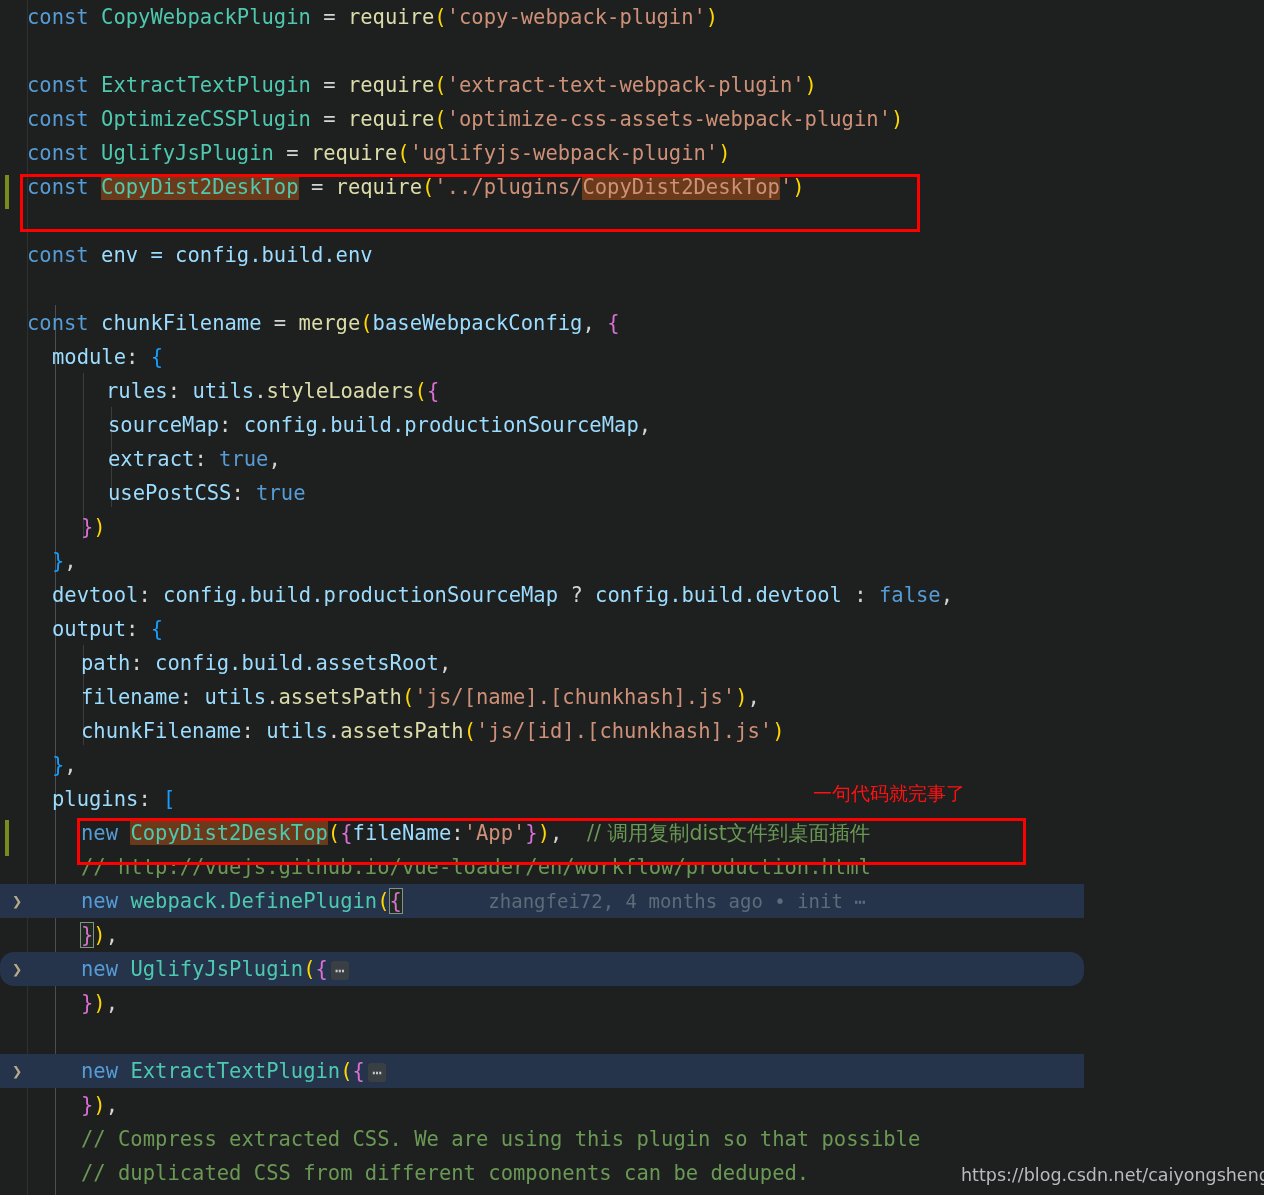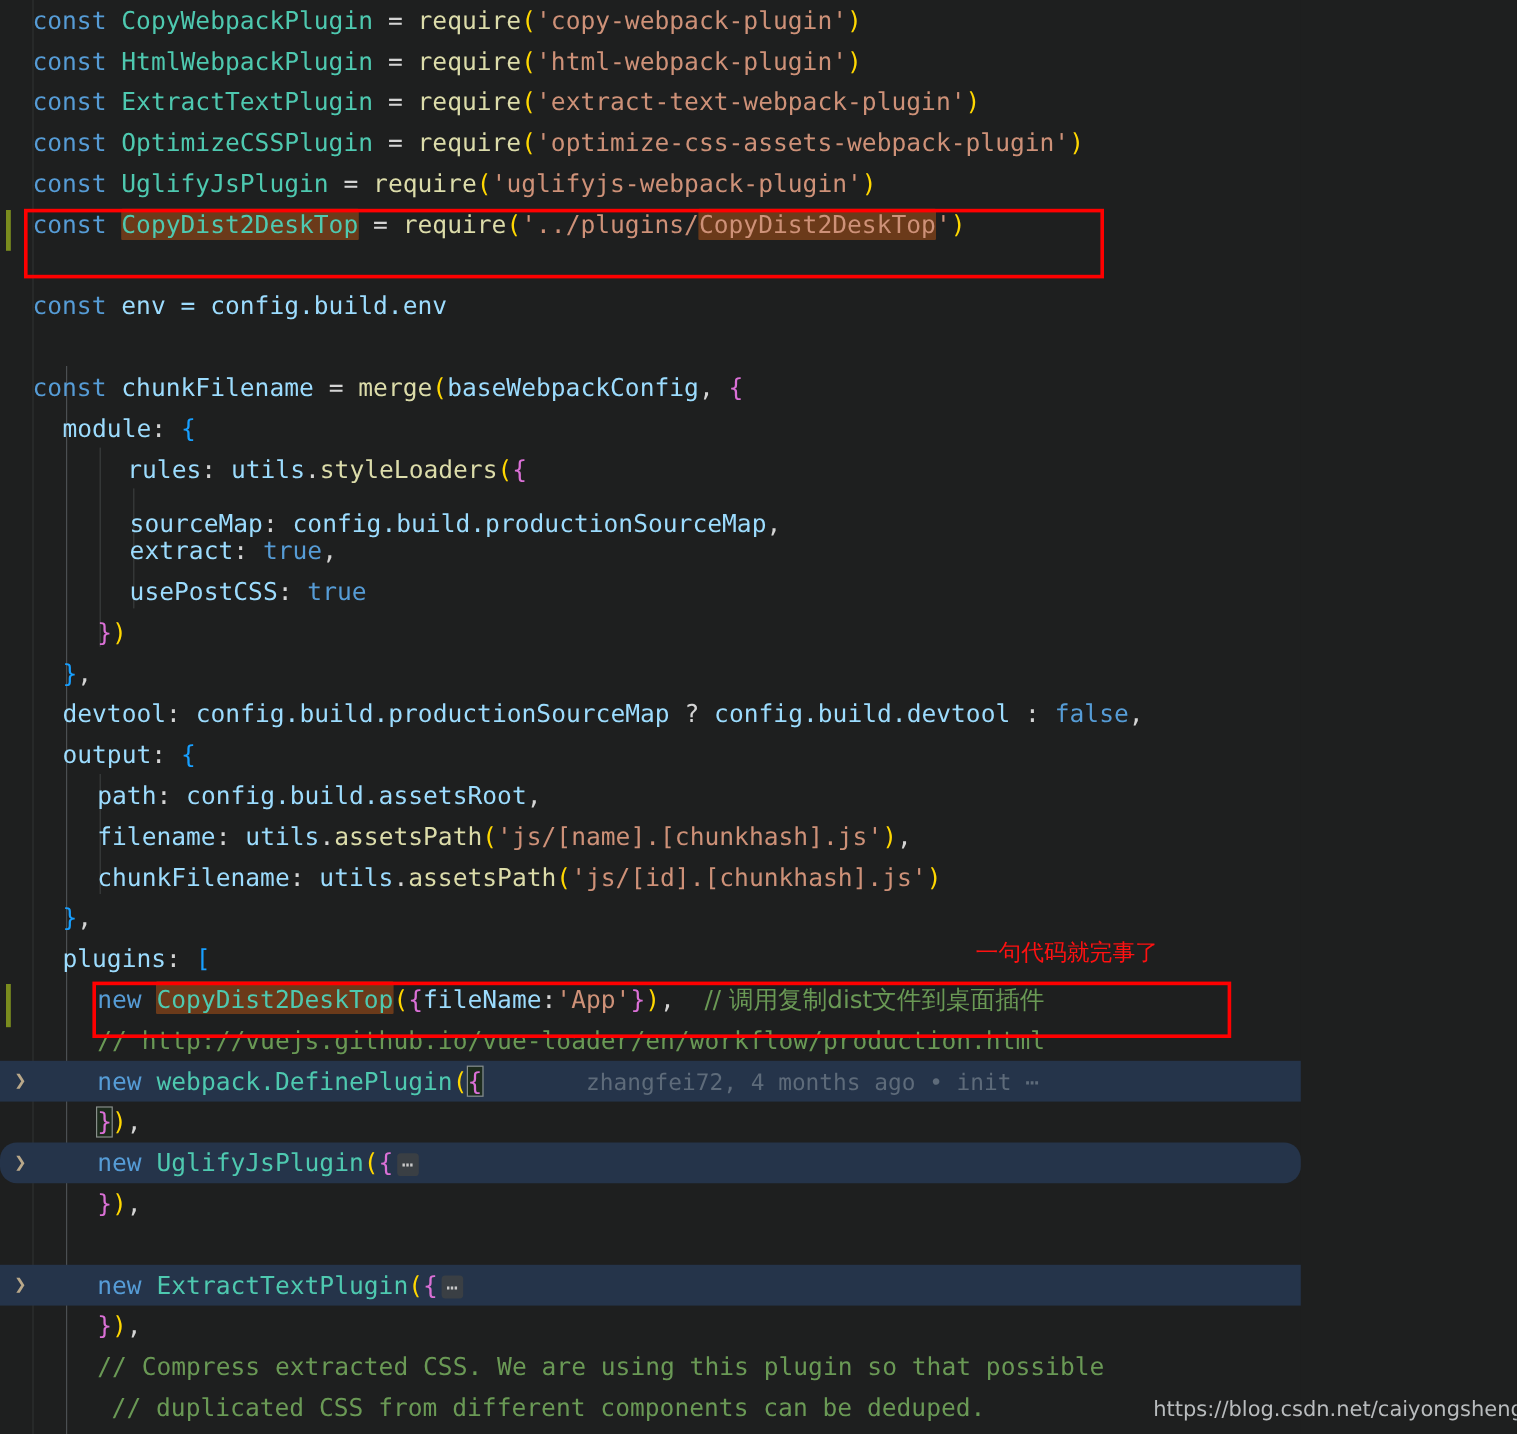--- a/index.html
+++ b/index.html
@@ -126,21 +126,20 @@
 
   <div class="git-mark" style="top:175px;height:34px;"></div>
   <div class="git-mark" style="top:820px;height:36px;"></div>
 
   <div class="indent-guide" style="left:83px;top:373px;height:166px;"></div>
   <div class="indent-guide" style="left:111px;top:407px;height:100px;"></div>
   <div class="indent-guide" style="left:83px;top:645px;height:100px;"></div>
 
   <div class="line" style="top:0px;"><span class="code"><span class="kw">const</span><span class="pun"> </span><span class="var">CopyWebpackPlugin</span><span class="pun"> = </span><span class="fn">require</span><span class="brk1">(</span><span class="str">'copy-webpack-plugin'</span><span class="brk1">)</span></span></div>
 
-  <div class="line" style="top:34px;"><span class="code"><span class="kw">const</span><span class="pun"> </span><span class="var">HtmlWebpackPlugin</span><span class="pun"> = </span><span class="fn">require</span><span class="brk1">(</span><span class="str">'html-webpack-plugin'</span><span class="brk1">)</span></span></div>
 
   <div class="line" style="top:68px;"><span class="code"><span class="kw">const</span><span class="pun"> </span><span class="var">ExtractTextPlugin</span><span class="pun"> = </span><span class="fn">require</span><span class="brk1">(</span><span class="str">'extract-text-webpack-plugin'</span><span class="brk1">)</span></span></div>
 
   <div class="line" style="top:102px;"><span class="code"><span class="kw">const</span><span class="pun"> </span><span class="var">OptimizeCSSPlugin</span><span class="pun"> = </span><span class="fn">require</span><span class="brk1">(</span><span class="str">'optimize-css-assets-webpack-plugin'</span><span class="brk1">)</span></span></div>
 
   <div class="line" style="top:136px;"><span class="code"><span class="kw">const</span><span class="pun"> </span><span class="var">UglifyJsPlugin</span><span class="pun"> = </span><span class="fn">require</span><span class="brk1">(</span><span class="str">'uglifyjs-webpack-plugin'</span><span class="brk1">)</span></span></div>
 
   <div class="line" style="top:170px;"><span class="code"><span class="kw">const</span><span class="pun"> </span><span class="var hl">CopyDist2DeskTop</span><span class="pun"> = </span><span class="fn">require</span><span class="brk1">(</span><span class="str">'../plugins/</span><span class="str hl">CopyDist2DeskTop</span><span class="str">'</span><span class="brk1">)</span></span></div>
 
   <div class="line" style="top:204px;"></div>
@@ -148,21 +147,21 @@
   <div class="line" style="top:238px;"><span class="code"><span class="kw">const</span><span class="pun"> </span><span class="prop">env = config.build.env</span></span></div>
 
   <div class="line" style="top:272px;"></div>
 
   <div class="line" style="top:306px;"><span class="code"><span class="kw">const</span><span class="pun"> </span><span class="prop">chunkFilename</span><span class="pun"> = </span><span class="fn">merge</span><span class="brk1">(</span><span class="prop">baseWebpackConfig</span><span class="pun">, </span><span class="brk2">{</span></span></div>
 
   <div class="line" style="top:340px;"><span class="code" style="padding-left:25px;"><span class="prop">module</span><span class="pun">: </span><span class="brk3">{</span></span></div>
 
   <div class="line" style="top:374px;"><span class="code" style="padding-left:79px;"><span class="prop">rules</span><span class="pun">: </span><span class="prop">utils</span><span class="pun">.</span><span class="fn">styleLoaders</span><span class="brk1">(</span><span class="brk2">{</span></span></div>
 
-  <div class="line" style="top:408px;"><span class="code" style="padding-left:81px;margin-top:11px;"><span class="prop">sourceMap</span><span class="pun">: </span><span class="prop">config.build.productionSourceMap</span><span class="pun">,</span></span></div>
+  <div class="line" style="top:408px;"><span class="code" style="padding-left:81px;"><span class="prop">sourceMap</span><span class="pun">: </span><span class="prop">config.build.productionSourceMap</span><span class="pun">,</span></span></div>
 
   <div class="line" style="top:442px;text-align:center;"><span class="code" style="padding-left:81px;"><span class="prop">extract</span><span class="pun">: </span><span class="kw">true</span><span class="pun">,</span></span></div>
 
   <div class="line" style="top:476px;"><span class="code" style="padding-left:81px;"><span class="prop">usePostCSS</span><span class="pun">: </span><span class="kw">true</span></span></div>
 
   <div class="line" style="top:510px;"><span class="code" style="padding-left:54px;"><span class="brk2">}</span><span class="brk1">)</span></span></div>
 
   <div class="line" style="top:544px;"><span class="code" style="padding-left:25px;"><span class="brk3">}</span><span class="pun">,</span></span></div>
 
   <div class="line" style="top:578px;"><span class="code" style="padding-left:25px;"><span class="prop">devtool</span><span class="pun">: </span><span class="prop">config.build.productionSourceMap</span><span class="pun"> ? </span><span class="prop">config.build.devtool</span><span class="pun"> : </span><span class="kw">false</span><span class="pun">,</span></span></div>
@@ -191,21 +190,21 @@
 
   <div class="line" style="top:986px;"><span class="code" style="padding-left:54px;"><span class="brk2">}</span><span class="brk1">)</span><span class="pun">,</span></span></div>
 
 
   <div class="line sel" style="top:1054px;"><span class="code" style="padding-left:54px;"><span class="kw">new</span><span class="pun"> </span><span class="var">ExtractTextPlugin</span><span class="brk1">(</span><span class="brk2">{</span><span class="fold-badge">⋯</span></span></div>
 
   <div class="line" style="top:1088px;"><span class="code" style="padding-left:54px;"><span class="brk2">}</span><span class="brk1">)</span><span class="pun">,</span></span></div>
 
   <div class="line" style="top:1122px;"><span class="code" style="padding-left:54px;"><span class="cmt">// Compress extracted CSS. We are using this plugin so that possible</span></span></div>
 
-  <div class="line" style="top:1156px;margin-left:12px;"><span class="code" style="padding-left:54px;"><span class="cmt">// duplicated CSS from different components can be deduped.</span></span></div>
+  <div class="line" style="top:1156px;"><span class="code" style="padding-left:54px;"><span class="cmt">// duplicated CSS from different components can be deduped.</span></span></div>
 
   <div class="fold-arrow" style="top:884px;">❯</div>
   <div class="fold-arrow" style="top:952px;">❯</div>
   <div class="fold-arrow" style="top:1054px;">❯</div>
 
   <div class="red-box" style="left:20px; top:174px; width:900px; height:58px;"></div>
 
   <div class="red-note" style="left:813px; top:781px;">一句代码就完事了</div>
 
   <div class="red-box" style="left:77px; top:818px; width:949px; height:47px;"></div>

